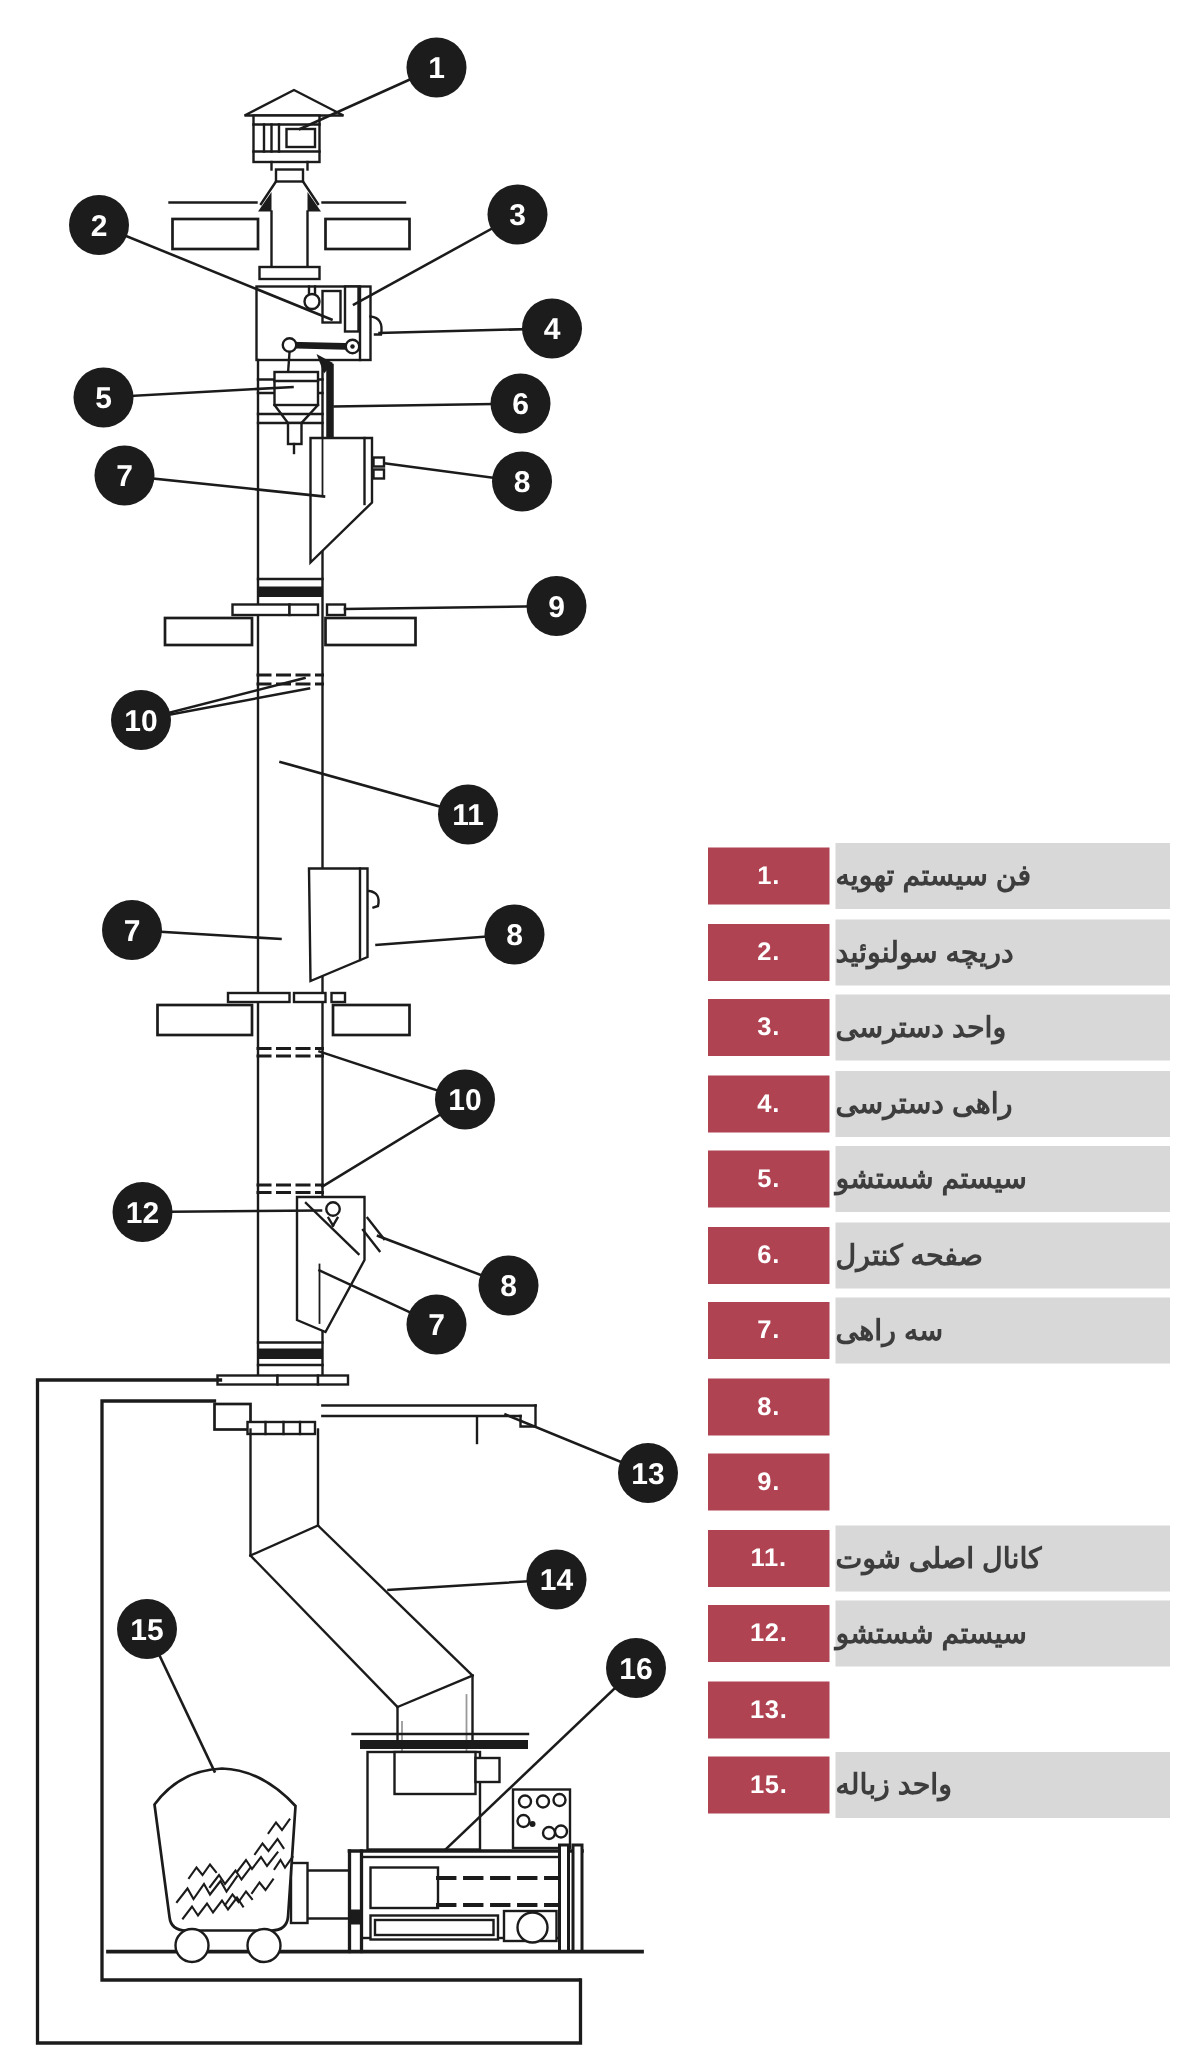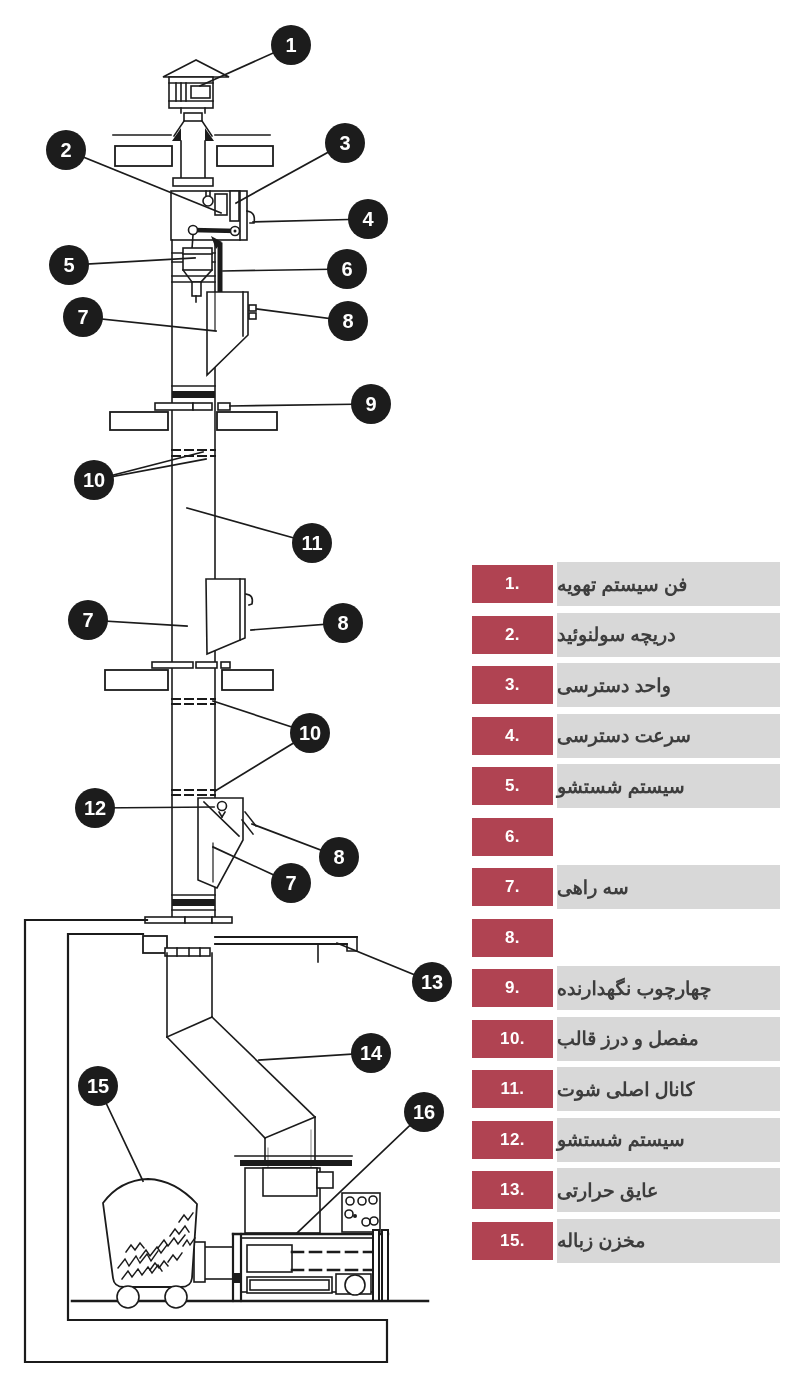--- a/index.html
+++ b/index.html
@@ -362,54 +362,49 @@
     <div class="legend-row">
         <div class="legend-num">2.</div>
         <div class="legend-label">دریچه سولنوئید</div>
       </div>
     <div class="legend-row">
         <div class="legend-num">3.</div>
         <div class="legend-label">واحد دسترسی</div>
       </div>
     <div class="legend-row">
         <div class="legend-num">4.</div>
-        <div class="legend-label">سرعت دسترسی</div>
+        <div class="legend-label">راهی دسترسی</div>
       </div>
     <div class="legend-row">
         <div class="legend-num">5.</div>
         <div class="legend-label">سیستم شستشو</div>
       </div>
     <div class="legend-row">
         <div class="legend-num">6.</div>
+        <div class="legend-label">صفحه کنترل</div>
       </div>
     <div class="legend-row">
         <div class="legend-num">7.</div>
         <div class="legend-label">سه راهی</div>
       </div>
     <div class="legend-row">
         <div class="legend-num">8.</div>
       </div>
     <div class="legend-row">
         <div class="legend-num">9.</div>
-        <div class="legend-label">چهارچوب نگهدارنده</div>
-      </div>
-    <div class="legend-row">
-        <div class="legend-num">10.</div>
-        <div class="legend-label">مفصل و درز قالب</div>
       </div>
     <div class="legend-row">
         <div class="legend-num">11.</div>
         <div class="legend-label">کانال اصلی شوت</div>
       </div>
     <div class="legend-row">
         <div class="legend-num">12.</div>
         <div class="legend-label">سیستم شستشو</div>
       </div>
     <div class="legend-row">
         <div class="legend-num">13.</div>
-        <div class="legend-label">عایق حرارتی</div>
       </div>
     <div class="legend-row">
         <div class="legend-num">15.</div>
-        <div class="legend-label">مخزن زباله</div>
+        <div class="legend-label">واحد زباله</div>
       </div>
   </div>
 </div>
 
 </body></html>

